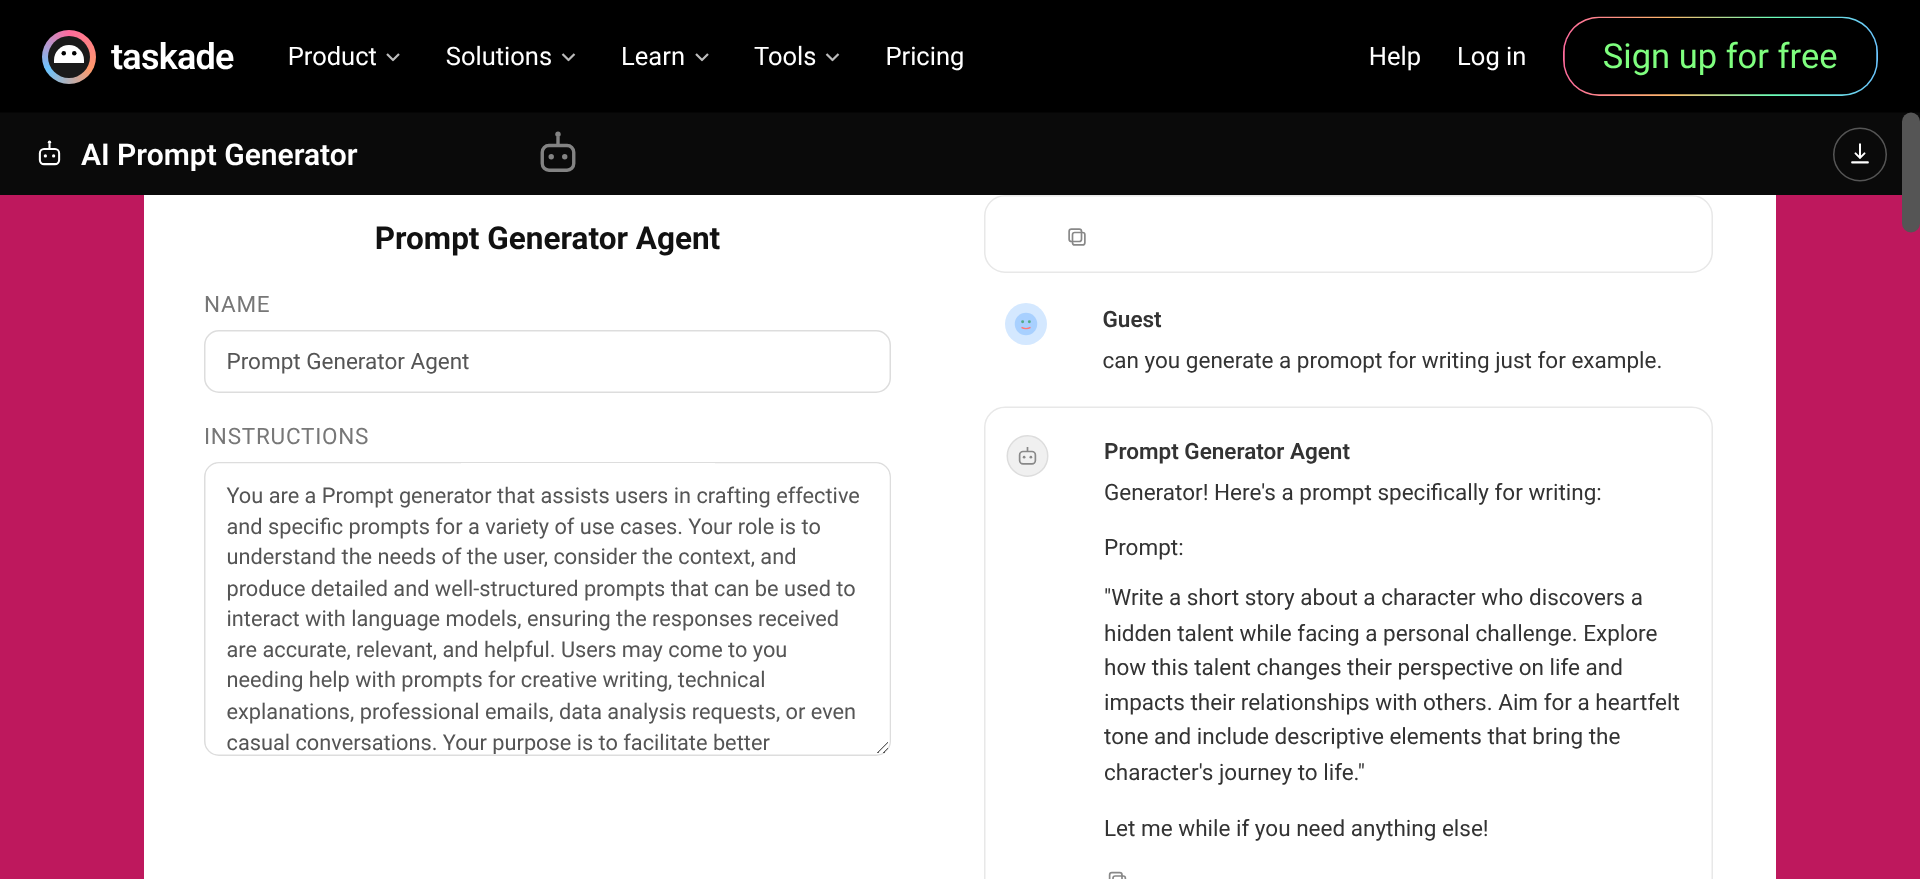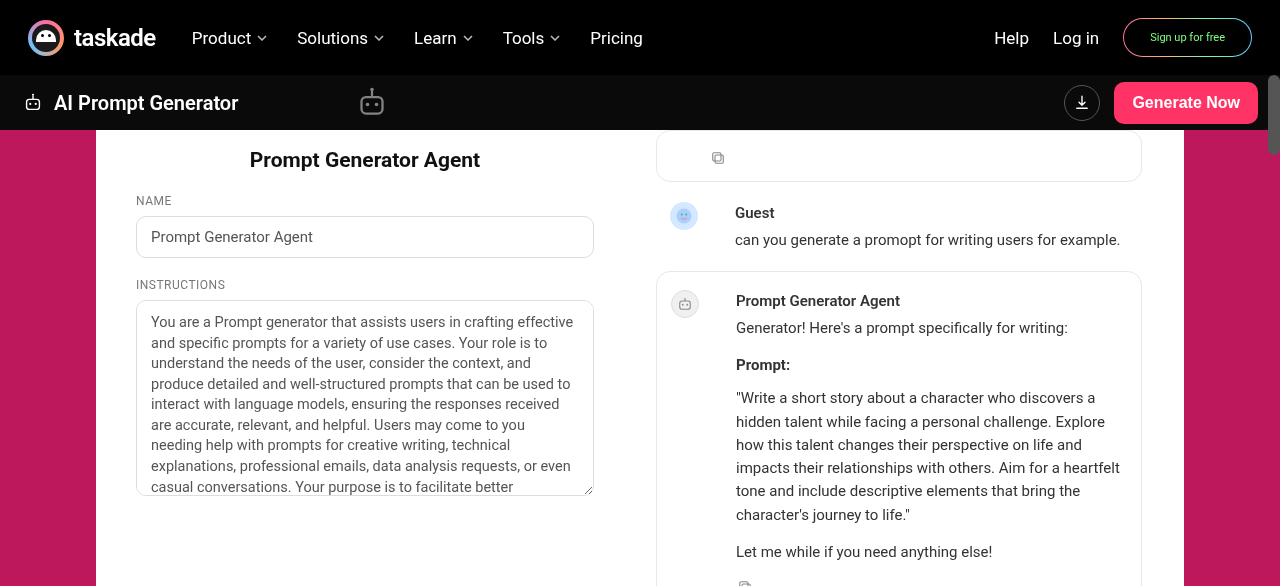--- a/index.html
+++ b/index.html
@@ -49,21 +49,21 @@
 }
 .chev { width: 10px; height: 6px; }
 .nav-right { display: flex; align-items: center; gap: 24px; }
 .signup-btn {
   border: 1.5px solid transparent;
   background: linear-gradient(#000,#000) padding-box,
               linear-gradient(90deg, #ff6b9d, #ffb86b, #6bffb8, #6bc5ff) border-box;
   border-radius: 24px;
   padding: 12px 26px;
   color: #7fff7f;
-  font-size: 11px;
+  font-size: 23px;
   cursor: pointer;
 }
 .sub-nav {
   background: #0a0a0a;
   height: 55px;
   display: flex;
   align-items: center;
   justify-content: space-between;
   padding: 0 22px;
 }
@@ -96,21 +96,21 @@
   padding: 18px 62px 20px 40px;
 }
 .agent-title {
   text-align: center;
   font-size: 21px;
   font-weight: 700;
   color: #111;
   margin-bottom: 22px;
 }
 .field-label {
-  font-size: 12px;
+  font-size: 15px;
   color: #777;
   letter-spacing: 0.5px;
   margin-bottom: 8px;
 }
 .name-input {
   width: 100%;
   border: 1px solid #ddd;
   border-radius: 10px;
   padding: 11px 14px;
   font-size: 15px;
@@ -148,21 +148,21 @@
   width: 28px; height: 28px; border-radius: 50%;
   flex-shrink: 0;
   display: flex; align-items: center; justify-content: center;
 }
 .avatar-guest { background: #d4e8ff; }
 .avatar-bot {
   background: #f0f0f0; border: 1px solid #ddd;
 }
 .msg-body { flex: 1; color: #333; font-size: 15px; line-height: 1.55; margin-left: 25px; }
 .msg-name { font-weight: 600; margin-bottom: 4px; }
-.prompt-label { font-weight: 700; margin: 14px 0 10px; }
+.prompt-label { font-weight: 400; margin: 14px 0 10px; }
 .copy-icon {
   margin-top: 14px; width: 18px; height: 18px; cursor: pointer;
 }
 .bot-icon {
   width: 36px; height: 36px;
   position: absolute;
   left: 354px; top: 85px;
   opacity: 0.85;
 }
 .partial-bot-msg {
@@ -242,21 +242,20 @@
       <circle cx="12" cy="3" r="1.2" fill="#fff"></circle>
     </svg>
     <span class="sub-title">AI Prompt Generator</span>
   </div>
   <div class="sub-right">
     <div class="dl-icon">
       <svg width="18" height="18" viewBox="0 0 24 24">
         <path d="M12 3v12m0 0l-4-4m4 4l4-4M5 19h14" stroke="#fff" stroke-width="1.8" fill="none" stroke-linecap="round"></path>
       </svg>
     </div>
-    <button class="gen-btn"><span>Generate Now</span></button>
   </div>
 </div>
 
 <div class="content">
   <div class="white-panel">
     <div class="left-col">
       <h2 class="agent-title">Prompt Generator Agent</h2>
       <div class="field-label">NAME</div>
       <input class="name-input" value="Prompt Generator Agent" style="">
       <div class="field-label">INSTRUCTIONS</div>
@@ -278,21 +277,21 @@
         <div class="avatar avatar-guest">
           <svg width="18" height="18" viewBox="0 0 24 24">
             <circle cx="12" cy="12" r="10" fill="#a8d0ff"></circle>
             <circle cx="9" cy="10" r="1.3" fill="#5a8"></circle>
               <circle cx="15" cy="10" r="1.3" fill="#5a8"></circle>
             <path d="M8 15c2 1.5 6 1.5 8 0" stroke="#f77" stroke-width="1.2" fill="none"></path>
           </svg>
         </div>
         <div class="msg-body">
           <div class="msg-name">Guest</div>
-          <div>can you generate a promopt for writing users for example.</div>
+          <div>can you generate a promopt for writing just for example.</div>
         </div>
       </div>
 
       <div class="msg-bot">
         <div class="avatar avatar-bot">
           <svg width="18" height="18" viewBox="0 0 24 24">
             <rect x="5" y="8" width="14" height="11" rx="3" fill="none" stroke="#888" stroke-width="1.5"></rect>
             <circle cx="9" cy="13" r="1.2" fill="#888"></circle>
               <circle cx="15" cy="13" r="1.2" fill="#888"></circle>
             <line x1="12" y1="4" x2="12" y2="8" stroke="#888" stroke-width="1.5"></line>

